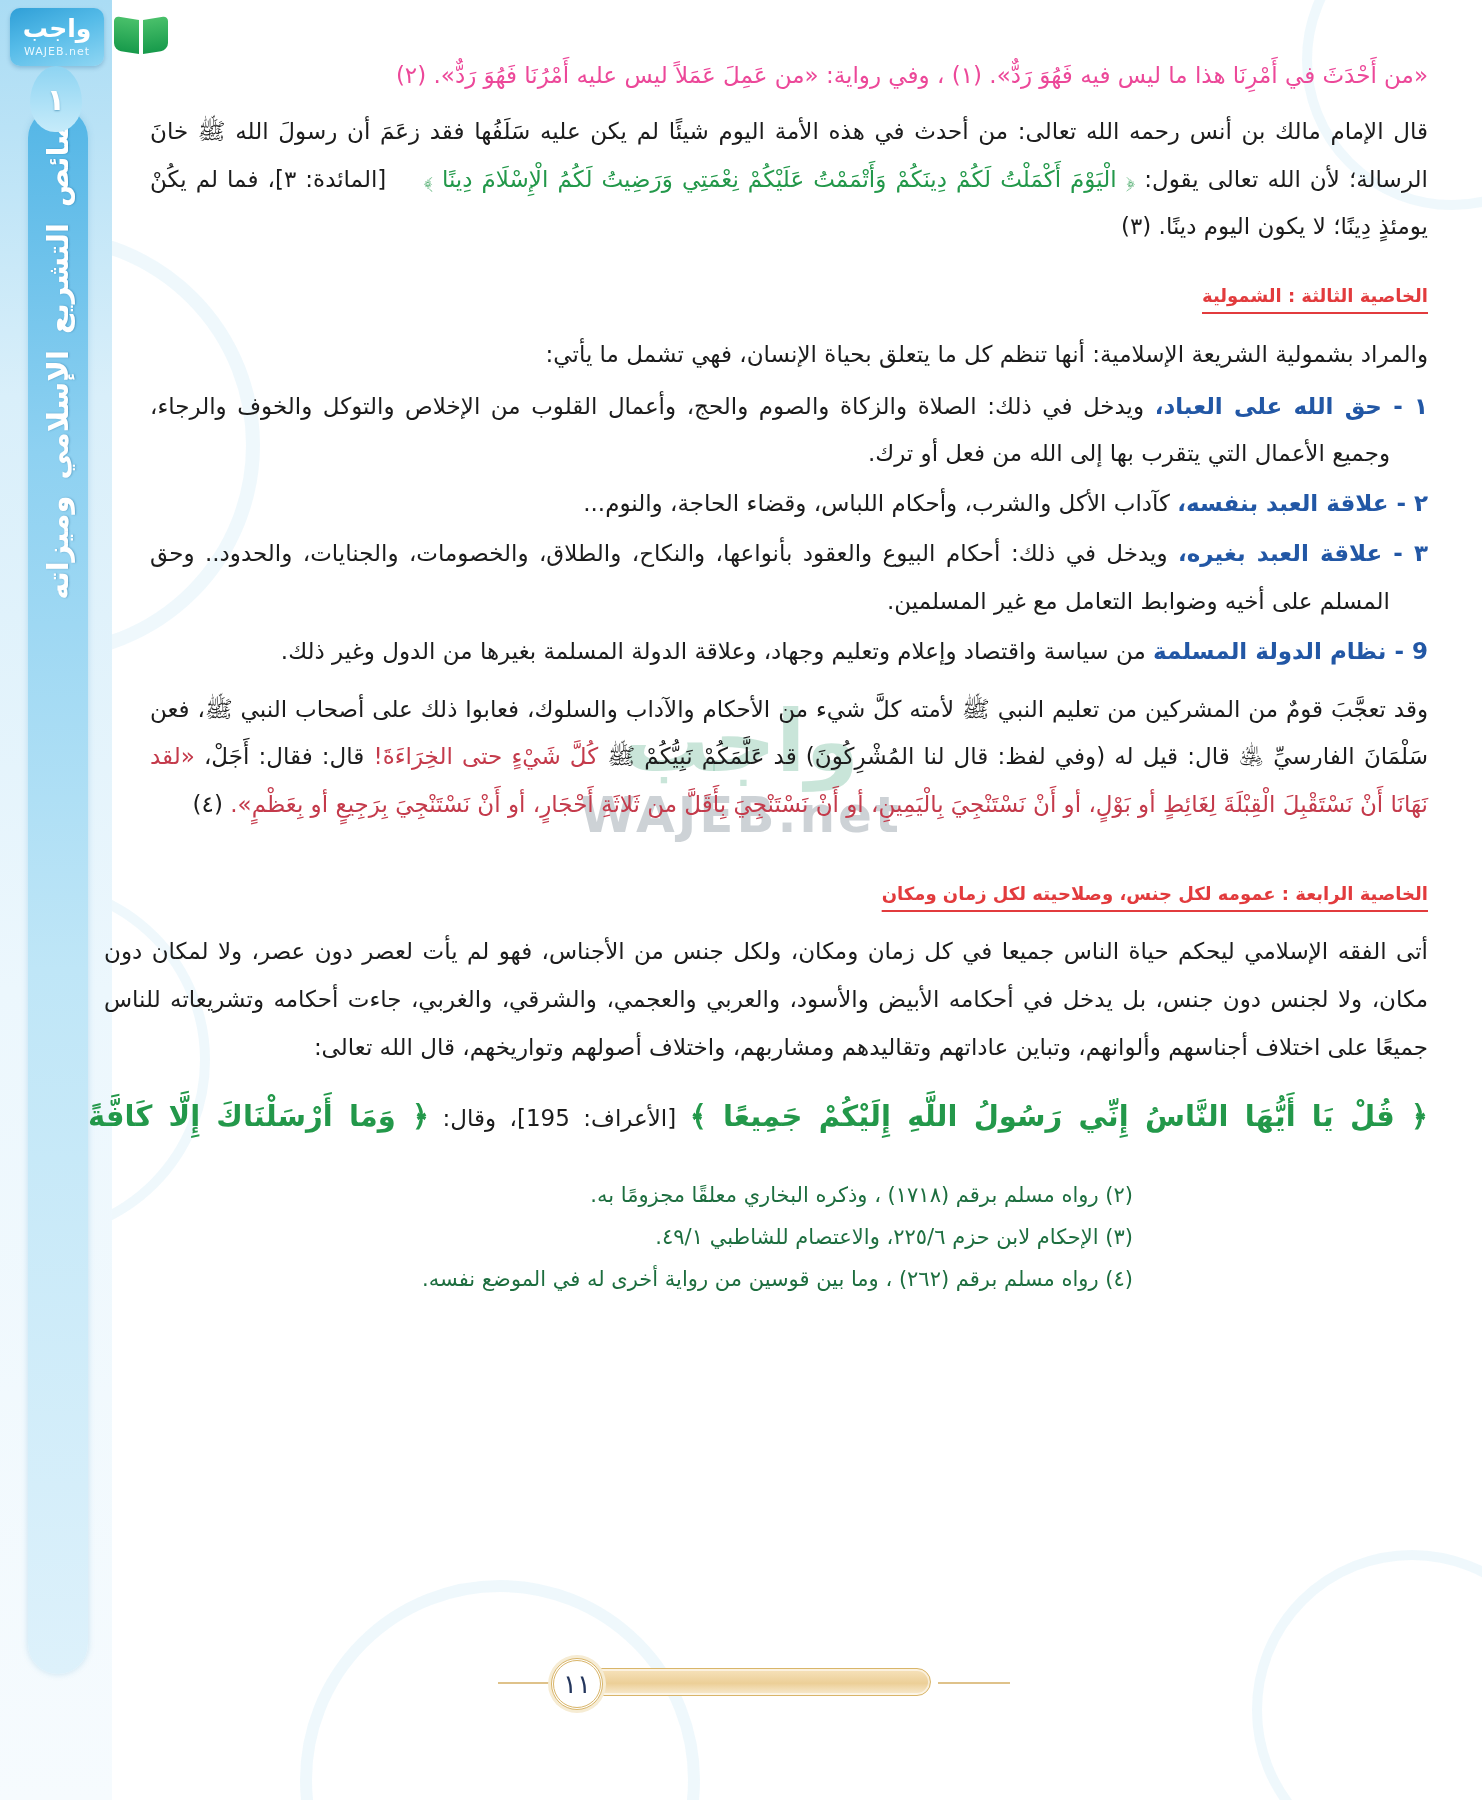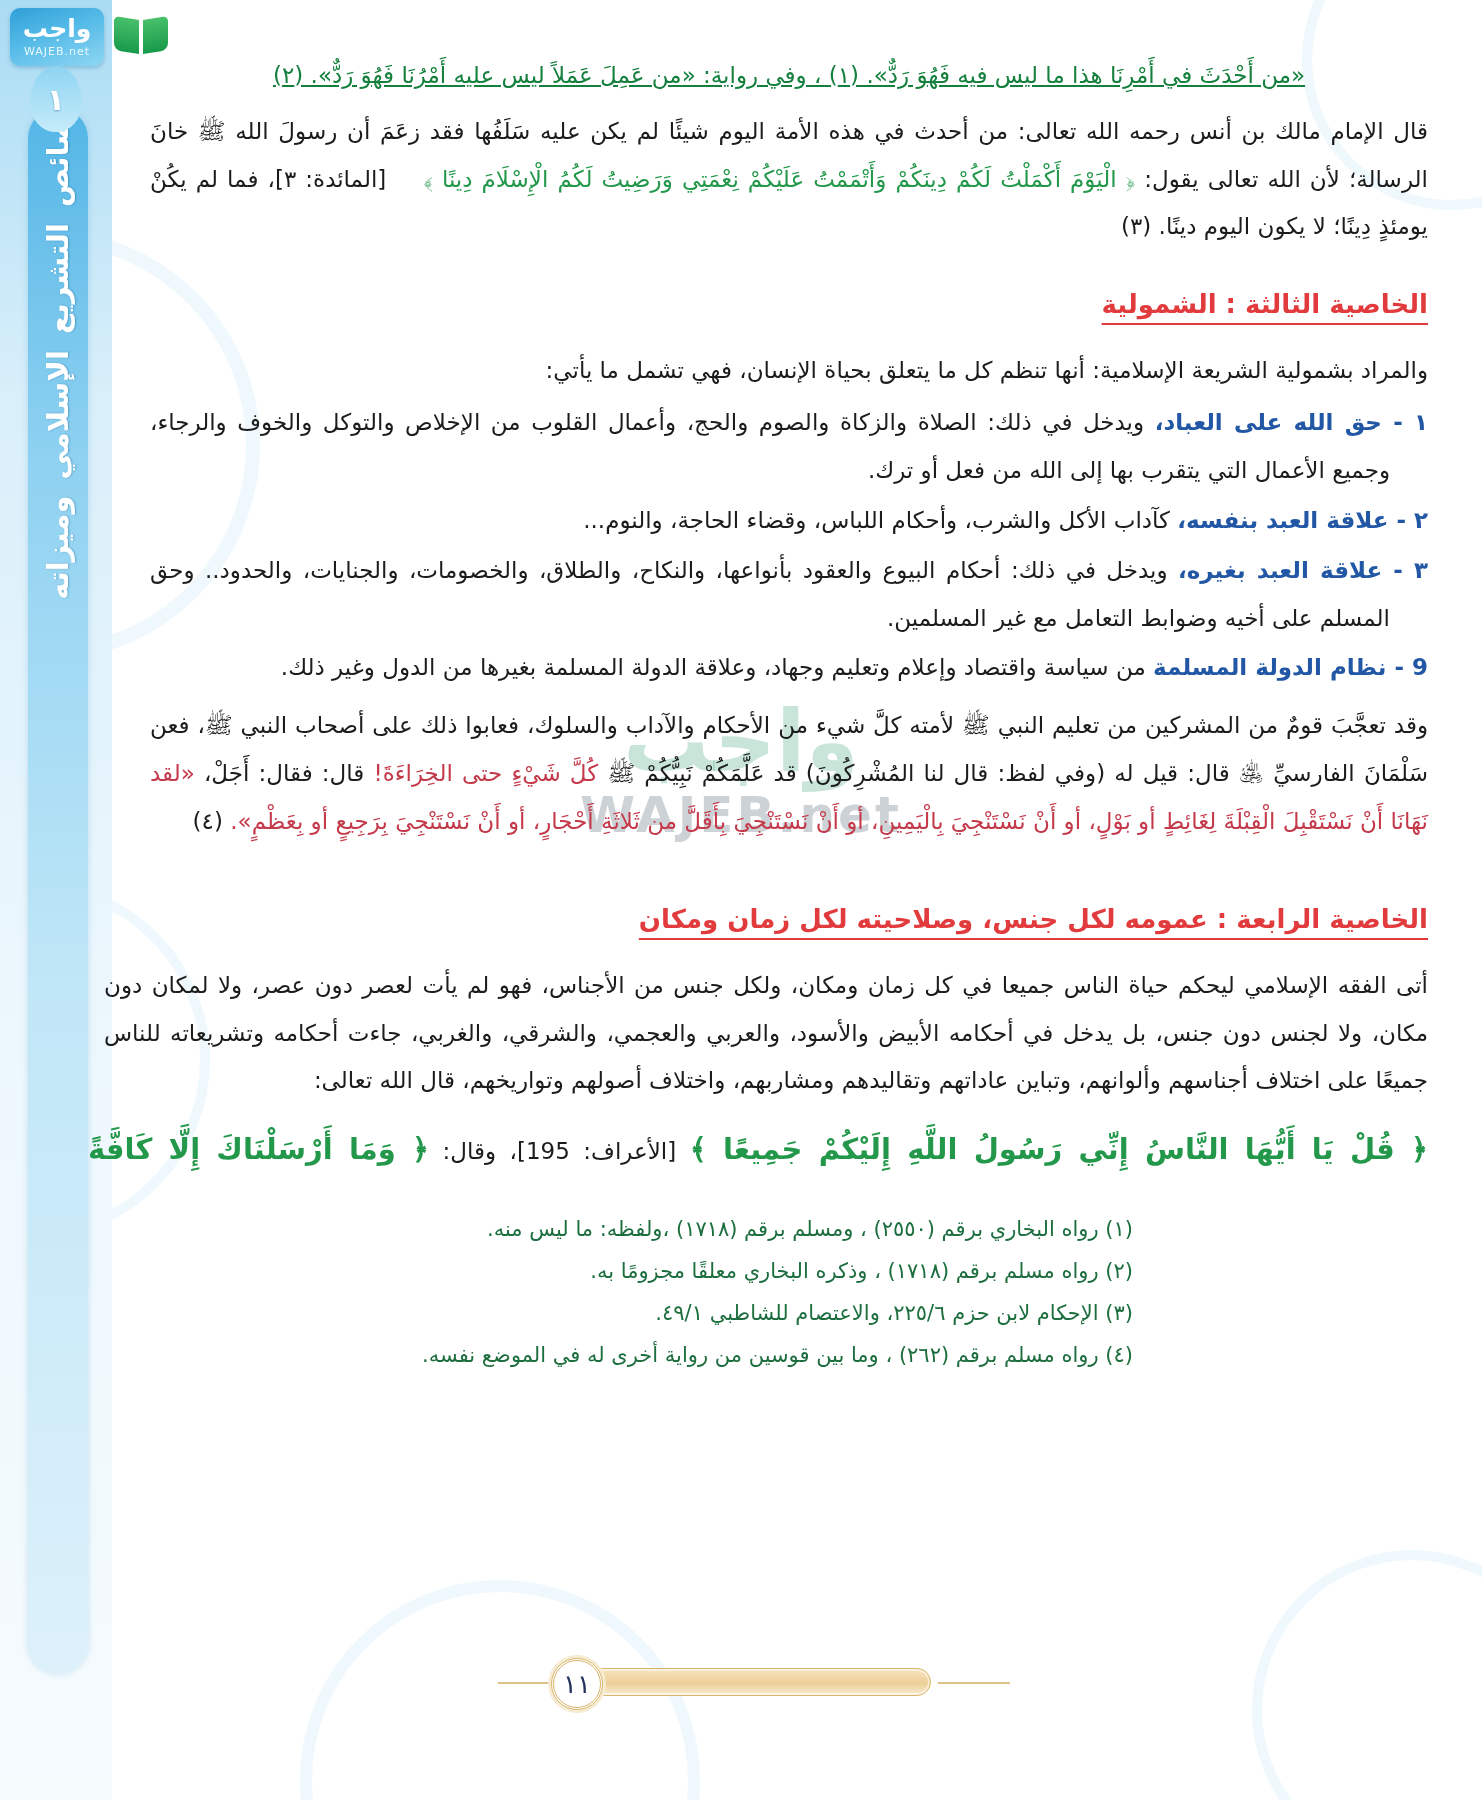--- a/index.html
+++ b/index.html
@@ -41,24 +41,24 @@
     text-shadow:0 1px 2px rgba(0,90,140,.45);}
 
   
   .watermark{position:absolute;top:698px;left:50%;transform:translateX(-50%);z-index:1;text-align:center;pointer-events:none;}
   .wm-logo{font-size:86px;font-weight:bold;color:rgba(120,190,160,0.40);line-height:1;}
   .wm-site{font-size:50px;font-weight:bold;color:rgba(145,155,165,0.45);letter-spacing:3px;margin-top:2px;}
 
   
   .content{position:absolute;top:52px;right:54px;left:150px;z-index:3;font-size:23px;line-height:2.08;
     color:#1c1c1c;text-align:justify;}
-  .hadith-top{color:#15803d;text-align:center;margin-bottom:8px;text-decoration:underline;}
+  .hadith-top{color:#ec4899;margin-bottom:8px;}
   .body-para{margin-bottom:4px;}
   .quran{color:#23984a;margin-left:28px;}
-  .red-heading{color:#e23b3d;font-size:26px;font-weight:bold;margin:26px 0 16px;text-align:right;
+  .red-heading{color:#e23b3d;font-size:18px;font-weight:bold;margin:26px 0 16px;text-align:right;
     text-decoration:underline;text-underline-offset:10px;text-decoration-thickness:2px;}
   .h4gap{margin-top:46px;}
   .list-item{padding-right:38px;text-indent:-38px;margin-bottom:2px;}
   .lead{color:#2257a5;font-weight:bold;}
   .salman{margin-top:10px;}
   .hadith-red{color:#c43a4b;}
   .wide{margin-left:-62px;padding-left:16px;}
   .verse-line{font-size:29px;color:#23984a;font-weight:bold;text-align:justify;text-align-last:justify;
     margin-top:14px;margin-left:-62px;}
   .verse-line .ref{font-size:23px;color:#1c1c1c;font-weight:normal;}
@@ -132,21 +132,20 @@
 
     <p class="body-para salman"><span>وقد تعجَّبَ قومٌ من المشركين من تعليم النبي ﷺ لأمته كلَّ شيء من الأحكام والآداب والسلوك، فعابوا ذلك على أصحاب النبي ﷺ، فعن سَلْمَانَ الفارسيِّ ﵁ قال: قيل له (وفي لفظ: قال لنا المُشْرِكُونَ) قد عَلَّمَكُمْ نَبِيُّكُمْ ﷺ </span><span class="hadith-red">كُلَّ شَيْءٍ حتى الخِرَاءَةَ!</span><span> قال: فقال: أَجَلْ، </span><span class="hadith-red">«لقد نَهَانَا أَنْ نَسْتَقْبِلَ الْقِبْلَةَ لِغَائِطٍ أو بَوْلٍ، أو أَنْ نَسْتَنْجِيَ بِالْيَمِينِ، أو أَنْ نَسْتَنْجِيَ بِأَقَلَّ من ثَلاثَةِ أَحْجَارٍ، أو أَنْ نَسْتَنْجِيَ بِرَجِيعٍ أو بِعَظْمٍ».</span><span> (٤)</span></p>
 
     <h2 class="red-heading h4gap">الخاصية الرابعة : عمومه لكل جنس، وصلاحيته لكل زمان ومكان</h2>
 
     <p class="body-para wide">أتى الفقه الإسلامي ليحكم حياة الناس جميعا في كل زمان ومكان، ولكل جنس من الأجناس، فهو لم يأت لعصر دون عصر، ولا لمكان دون مكان، ولا لجنس دون جنس، بل يدخل في أحكامه الأبيض والأسود، والعربي والعجمي، والشرقي، والغربي، جاءت أحكامه وتشريعاته للناس جميعًا على اختلاف أجناسهم وألوانهم، وتباين عاداتهم وتقاليدهم ومشاربهم، واختلاف أصولهم وتواريخهم، قال الله تعالى:</p>
 
     <p class="verse-line"><span class="qv">﴿ قُلْ يَا أَيُّهَا النَّاسُ إِنِّي رَسُولُ اللَّهِ إِلَيْكُمْ جَمِيعًا ﴾</span><span class="ref"> [الأعراف: 195]، وقال: </span><span class="qv">﴿ وَمَا أَرْسَلْنَاكَ إِلَّا كَافَّةً</span></p>
 
     <div class="footnotes">
-      <div class="footnote">(١) رواه البخاري برقم (٢٥٥٠) ، ومسلم برقم (١٧١٨) ،ولفظه: ما ليس منه.</div>
       <div class="footnote">(٢) رواه مسلم برقم (١٧١٨) ، وذكره البخاري معلقًا مجزومًا به.</div>
       <div class="footnote">(٣) الإحكام لابن حزم ٢٢٥/٦، والاعتصام للشاطبي ٤٩/١.</div>
       <div class="footnote">(٤) رواه مسلم برقم (٢٦٢) ، وما بين قوسين من رواية أخرى له في الموضع نفسه.</div>
     </div>
 
   </main>
 
   <footer class="page-footer">
     <div class="foot-wrap">
       <div class="band"></div>

